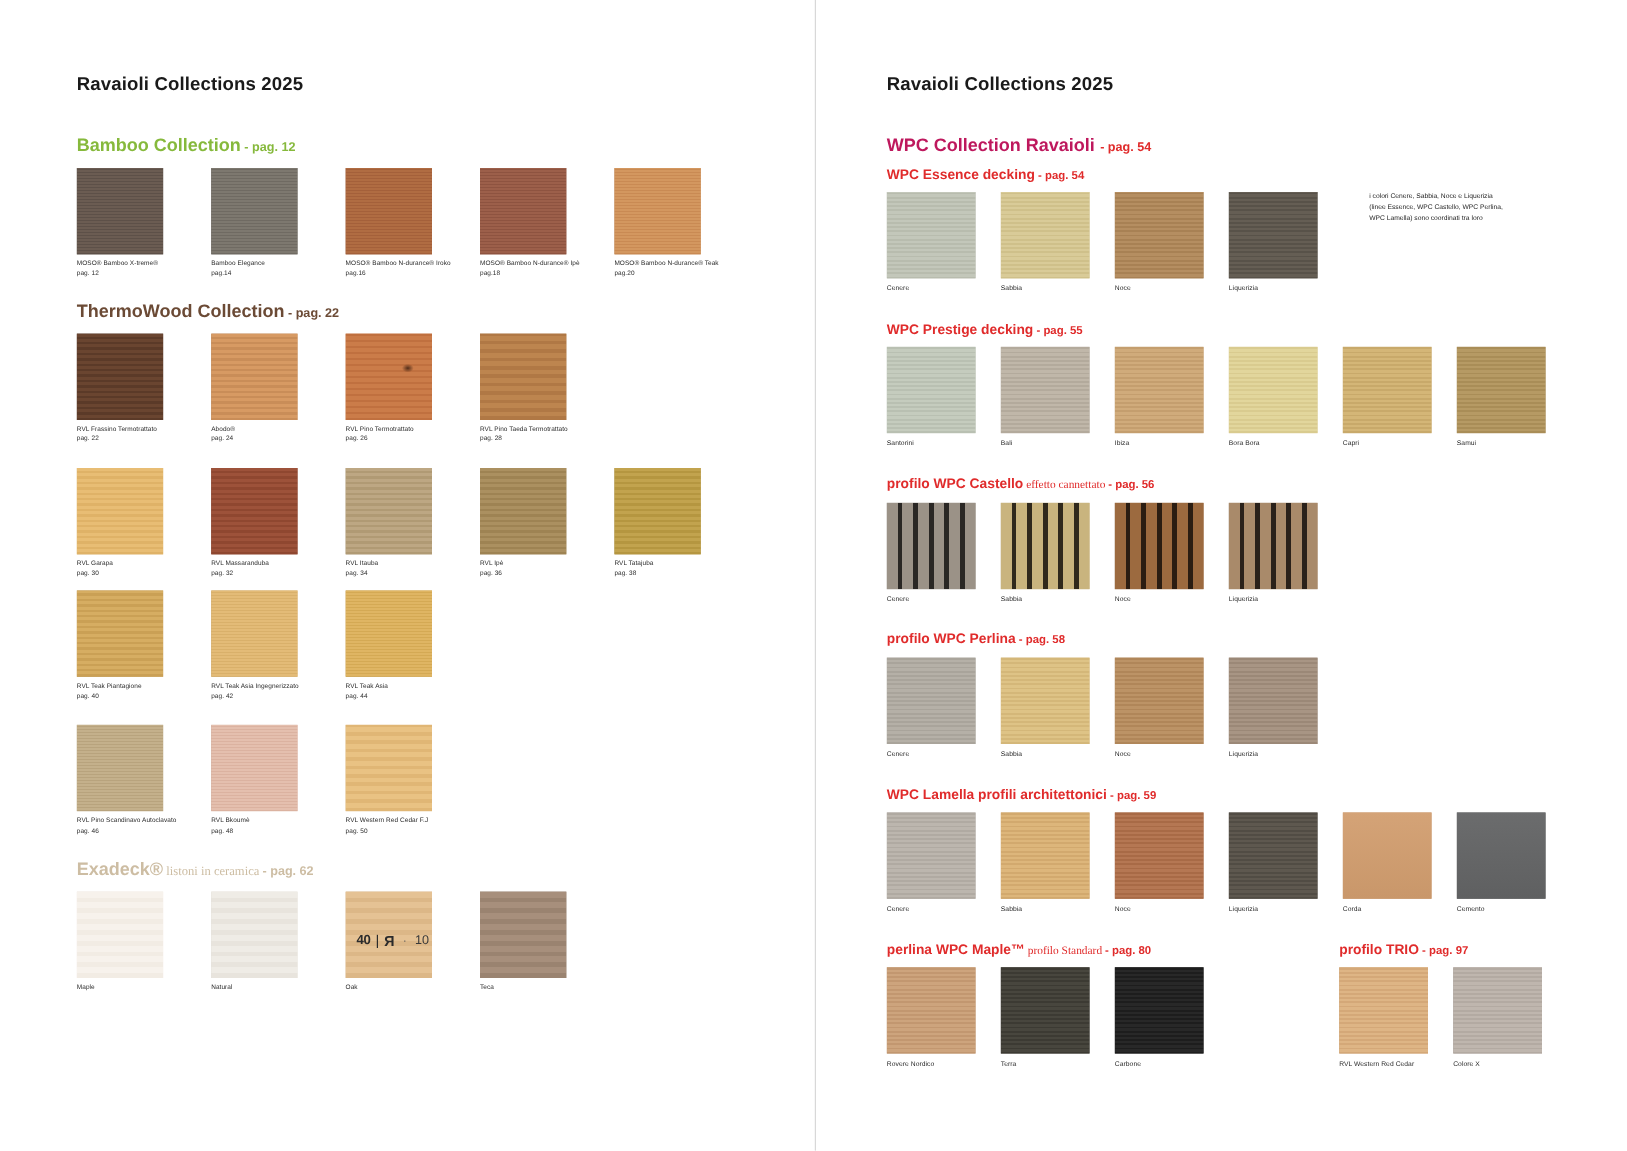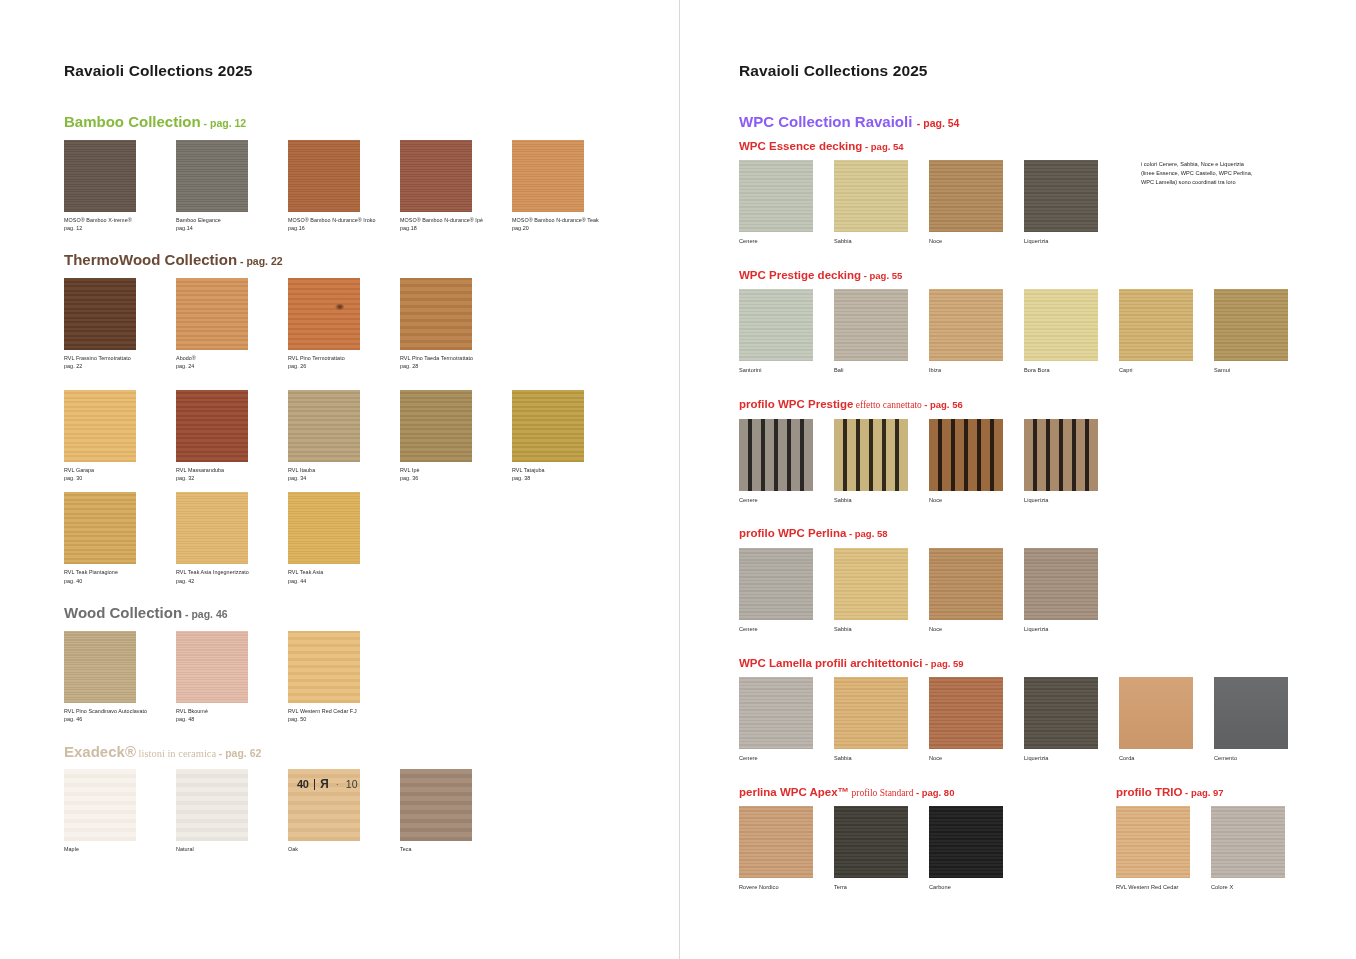--- a/index.html
+++ b/index.html
@@ -31,21 +31,21 @@
   .sec-head.s-thermo .name{color:#6b4a35;}
   .sec-head.s-thermo .pg{color:#6b4a35;}
   .sec-head.s-exotic .name{color:#a05a3c;}
   .sec-head.s-exotic .pg{color:#a05a3c;}
   .sec-head.s-wood .name{color:#6e6e6e;}
   .sec-head.s-wood .pg{color:#6e6e6e;}
   .sec-head.s-exadeck .name{color:#cdbda3;}
   .sec-head.s-exadeck .pg,.sec-head.s-exadeck .sub{color:#cdbda3;}
 
   
-  .sec-head.s-red-main .name{color:#8b5cf6;font-size:15px;}
+  .sec-head.s-red-main .name{color:#be185d;font-size:15px;}
   .sec-head.s-red-main .pg{color:#e02b2b;}
   .sec-head.s-red .name{color:#e02b2b;font-size:11.5px;}
   .sec-head.s-red .pg,.sec-head.s-red .sub{color:#e02b2b;font-size:9.5px;}
   .sec-head.s-red{margin-bottom:7px;}
   .sec-head.s-red-main{margin-bottom:5px;}
 
   
   .row{display:flex;}
   .cell{display:flex;flex-direction:column;}
   .sw{
@@ -226,21 +226,20 @@
           </div>
           <div class="cell">
             <div class="sw" style="background-color: rgb(212, 169, 84);">
               <div class="grain" style="background-image: repeating-linear-gradient(0deg, rgb(212, 169, 84) 0px, rgb(212, 169, 84) 1px, rgb(223, 181, 99) 1px, rgb(223, 181, 99) 2.5px), linear-gradient(90deg, rgba(0, 0, 0, 0.1), rgba(255, 255, 255, 0.08));"></div>
             </div>
             <div class="cap">RVL Teak Asia
 pag. 44</div>
           </div>
         </div>
         <div class="sec-gap"></div>
-        <div class="sec-head s-wood"><span class="name">Wood Collection</span><span class="pg"> - pag. 46</span></div>
         <div class="row">
           <div class="cell">
             <div class="sw" style="background-color: rgb(184, 163, 125);">
               <div class="grain" style="background-image: repeating-linear-gradient(0deg, rgb(184, 163, 125) 0px, rgb(184, 163, 125) 1px, rgb(196, 176, 139) 1px, rgb(196, 176, 139) 2.5px), linear-gradient(90deg, rgba(0, 0, 0, 0.1), rgba(255, 255, 255, 0.08));"></div>
             </div>
             <div class="cap">RVL Pino Scandinavo Autoclavato
 pag. 46</div>
           </div>
           <div class="cell">
             <div class="sw" style="background-color: rgb(219, 178, 160);">
@@ -369,21 +368,21 @@
             <div class="cap">Capri</div>
           </div>
           <div class="cell">
             <div class="sw" style="background-color: rgb(169, 141, 87);">
               <div class="grain" style="background-image: repeating-linear-gradient(0deg, rgb(169, 141, 87) 0px, rgb(169, 141, 87) 1.5px, rgb(182, 154, 100) 1.5px, rgb(182, 154, 100) 3.5px), linear-gradient(90deg, rgba(0, 0, 0, 0.08), rgba(255, 255, 255, 0.06));"></div>
             </div>
             <div class="cap">Samui</div>
           </div>
         </div>
         <div class="sec-gap"></div>
-        <div class="sec-head s-red"><span class="name">profilo WPC Prestige</span><span class="sub"> effetto cannettato </span><span class="pg">- pag. 56</span></div>
+        <div class="sec-head s-red"><span class="name">profilo WPC Castello</span><span class="sub"> effetto cannettato </span><span class="pg">- pag. 56</span></div>
         <div class="row">
           <div class="cell">
             <div class="sw" style="background-color: rgb(155, 146, 135);">
               <div class="grain" style="background-image: repeating-linear-gradient(90deg, rgb(155, 146, 135) 0px, rgb(155, 146, 135) 9px, rgb(42, 39, 36) 9px, rgb(42, 39, 36) 13px);"></div>
             </div>
             <div class="cap">Cenere</div>
           </div>
           <div class="cell">
             <div class="sw" style="background-color: rgb(201, 180, 126);">
               <div class="grain" style="background-image: repeating-linear-gradient(90deg, rgb(201, 180, 126) 0px, rgb(201, 180, 126) 9px, rgb(48, 41, 28) 9px, rgb(48, 41, 28) 13px);"></div>
@@ -467,21 +466,21 @@
           <div class="cell">
             <div class="sw" style="background-color: rgb(95, 96, 97);">
               <div class="grain" style="background-image: linear-gradient(rgb(107, 108, 109), rgb(95, 96, 97));"></div>
             </div>
             <div class="cap">Cemento</div>
           </div>
         </div>
         <div class="sec-gap"></div>
         <div style="display: flex;">
           <div>
-            <div class="sec-head s-red"><span class="name">perlina WPC Apex™</span><span class="sub"> profilo Standard </span><span class="pg">- pag. 80</span></div>
+            <div class="sec-head s-red"><span class="name">perlina WPC Maple™</span><span class="sub"> profilo Standard </span><span class="pg">- pag. 80</span></div>
             <div class="row">
               <div class="cell">
                 <div class="sw" style="background-color: rgb(194, 151, 112);">
                   <div class="grain" style="background-image: repeating-linear-gradient(0deg, rgb(194, 151, 112) 0px, rgb(194, 151, 112) 1.5px, rgb(205, 164, 125) 1.5px, rgb(205, 164, 125) 3.5px), linear-gradient(90deg, rgba(0, 0, 0, 0.08), rgba(255, 255, 255, 0.06));"></div>
                 </div>
                 <div class="cap">Rovere Nordico</div>
               </div>
               <div class="cell">
                 <div class="sw" style="background-color: rgb(60, 58, 51);">
                   <div class="grain" style="background-image: repeating-linear-gradient(0deg, rgb(60, 58, 51) 0px, rgb(60, 58, 51) 1.5px, rgb(72, 70, 62) 1.5px, rgb(72, 70, 62) 3.5px), linear-gradient(90deg, rgba(0, 0, 0, 0.08), rgba(255, 255, 255, 0.06));"></div>

